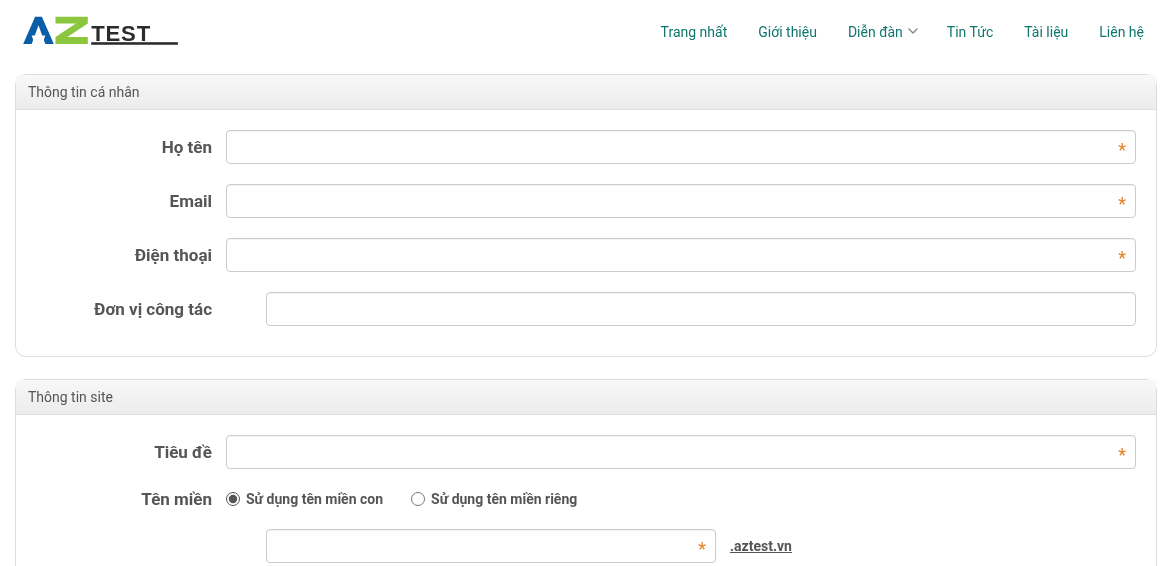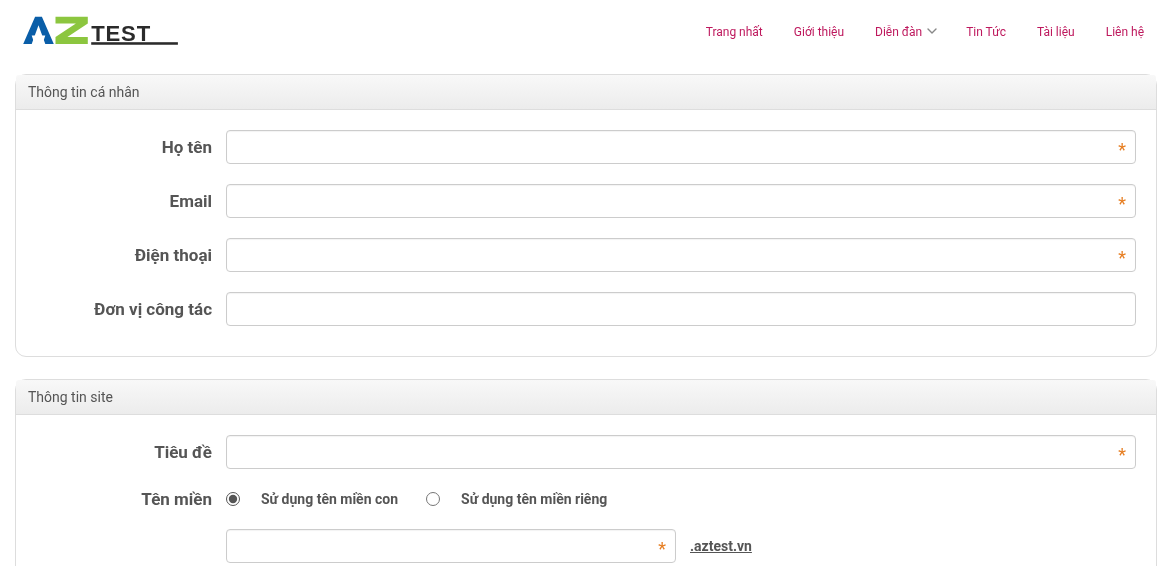--- a/index.html
+++ b/index.html
@@ -23,22 +23,22 @@
     height: 40px;
   }
   .logo svg { height: 34px; }
   .nav {
     display: flex;
     align-items: center;
     gap: 5px;
   }
   .nav-item {
     padding: 14px 13px;
-    color: #be185d;
-    font-size: 12px;
+    color: #0f766e;
+    font-size: 14px;
     cursor: pointer;
     display: flex;
     align-items: center;
     gap: 5px;
     white-space: nowrap;
   }
   .nav-item.active {
     border-bottom: 3px solid #8cc63f;
   }
   .chevron-down {
@@ -62,21 +62,21 @@
     border-radius: 3px 3px 0 0;
   }
   .panel-body {
     padding: 20px 20px 30px 20px;
   }
   .form-row {
     display: flex;
     align-items: center;
     margin-bottom: 20px;
   }
-  .form-row:last-child { margin-bottom: 0; }
+  .form-row:last-child { margin-bottom: 0; gap: 40px; }
   .form-label {
     width: 190px;
     text-align: right;
     padding-right: 14px;
     font-weight: 700;
     color: #555;
     font-size: 17px;
     flex-shrink: 0;
   }
   .input-wrap {
@@ -111,21 +111,21 @@
     pointer-events: none;
   }
   .radio-group {
     display: flex;
     align-items: center;
     gap: 28px;
   }
   .radio-option {
     display: flex;
     align-items: center;
-    gap: 21px;
+    gap: 6px;
     cursor: pointer;
     font-weight: 700;
     color: #555;
     font-size: 14px;
   }
   .radio-option input[type="radio"] {
     width: 14px;
     height: 14px;
     cursor: pointer;
     accent-color: #555;

